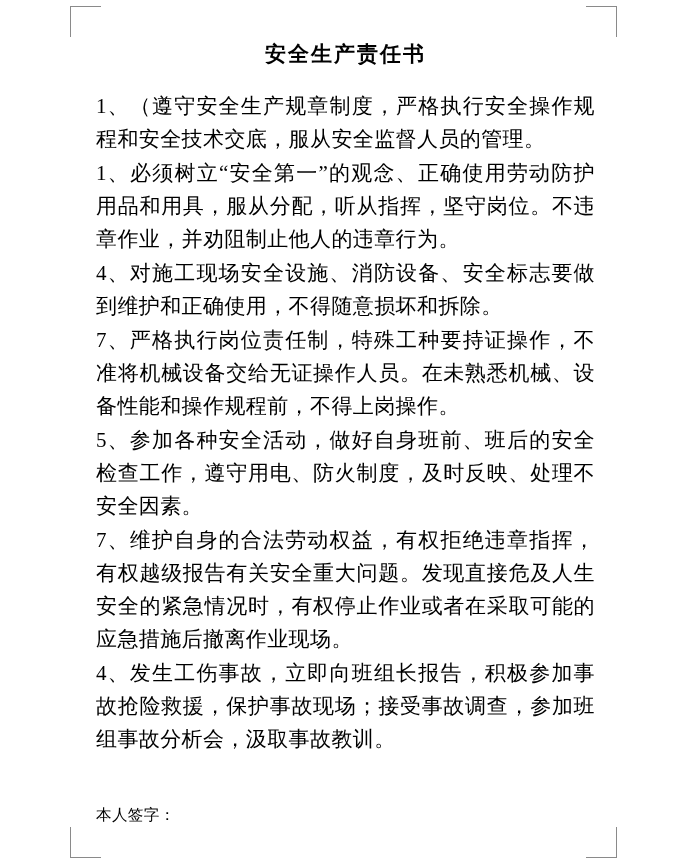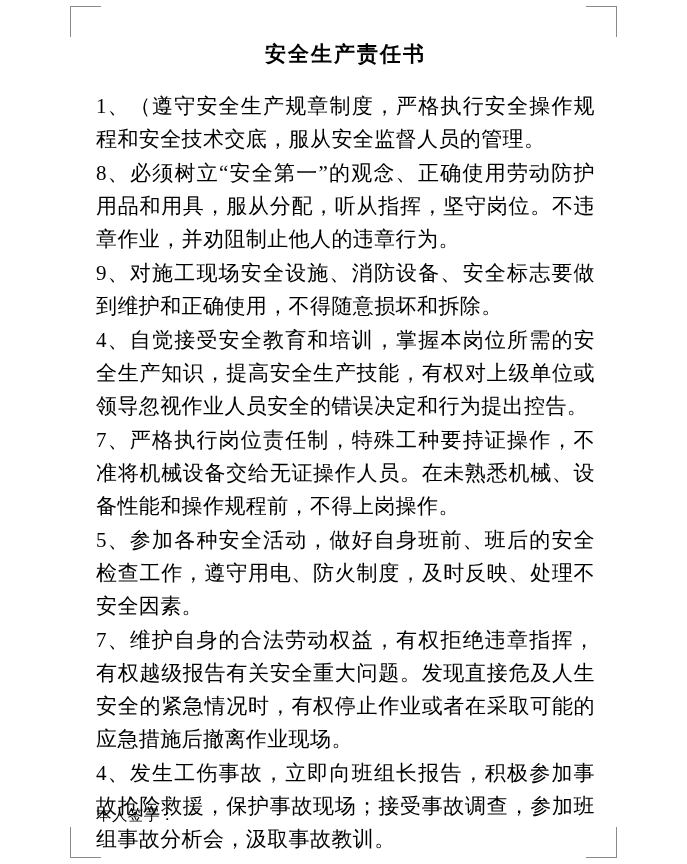--- a/index.html
+++ b/index.html
@@ -83,23 +83,22 @@
   <div class="corner tl"></div>
   <div class="corner tr"></div>
   <div class="corner bl"></div>
   <div class="corner br"></div>
 
   <div class="content">
 
     <h1 class="doc-title">安全生产责任书</h1>
 
     <p class="clause">1、（遵守安全生产规章制度，严格执行安全操作规程和安全技术交底，服从安全监督人员的管理。</p>
-    <p class="clause">8、必须树立“安全第一”的观念、正确使用劳动防护用品和用具，服从分配，听从指挥，坚守岗位。不违章作业，并劝阻制止他人的违章行为。</p>
-    <p class="clause">9、对施工现场安全设施、消防设备、安全标志要做到维护和正确使用，不得随意损坏和拆除。</p>
-    <p class="clause">4、自觉接受安全教育和培训，掌握本岗位所需的安全生产知识，提高安全生产技能，有权对上级单位或领导忽视作业人员安全的错误决定和行为提出控告。</p>
+    <p class="clause">1、必须树立“安全第一”的观念、正确使用劳动防护用品和用具，服从分配，听从指挥，坚守岗位。不违章作业，并劝阻制止他人的违章行为。</p>
+    <p class="clause">4、对施工现场安全设施、消防设备、安全标志要做到维护和正确使用，不得随意损坏和拆除。</p>
     <p class="clause">7、严格执行岗位责任制，特殊工种要持证操作，不准将机械设备交给无证操作人员。在未熟悉机械、设备性能和操作规程前，不得上岗操作。</p>
     <p class="clause">5、参加各种安全活动，做好自身班前、班后的安全检查工作，遵守用电、防火制度，及时反映、处理不安全因素。</p>
     <p class="clause">7、维护自身的合法劳动权益，有权拒绝违章指挥，有权越级报告有关安全重大问题。发现直接危及人生安全的紧急情况时，有权停止作业或者在采取可能的应急措施后撤离作业现场。</p>
     <p class="clause">4、发生工伤事故，立即向班组长报告，积极参加事故抢险救援，保护事故现场；接受事故调查，参加班组事故分析会，汲取事故教训。</p>
 
   </div>
 
   <div class="signature-row">
     <div class="sig-left">本人签字：</div>
   </div>

